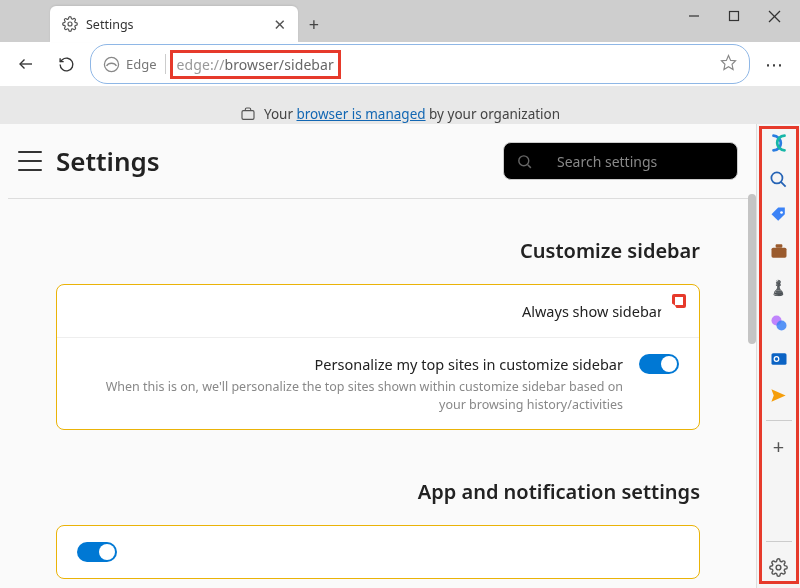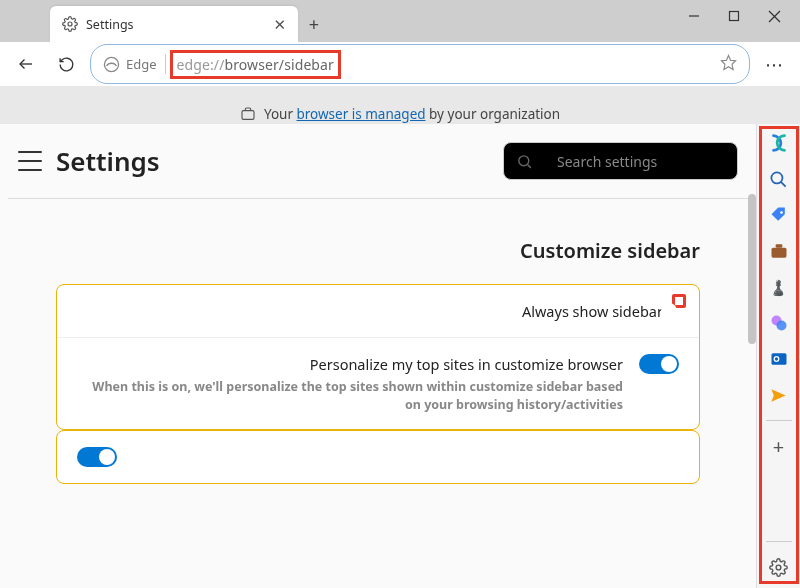--- a/index.html
+++ b/index.html
@@ -41,21 +41,21 @@
   .search-box svg { width: 17px; height: 17px; display:block; }
   .divider { height: 1px; background: #ddd; margin: 0 8px; }
 
   .section { padding: 0 56px; text-align: right; }
   .section-title { font-size: 20px; font-weight: 600; color: #222; margin-top: 38px; margin-bottom: 20px; }
   .card { background: #fff; border: 1px solid #eab308; border-radius: 8px; padding: 0; }
   .row { padding: 16px 20px; display: flex; align-items: flex-start; gap: 16px; border-top: 1px solid #eee; }
   .row:first-child { border-top: none; }
   .row-text { flex: 1; }
   .row-label { font-size: 14.5px; color: #222; }
-  .row-desc { font-size: 12.5px; color: #888; margin-top: 4px; line-height: 1.4; font-weight: bold; }
+  .row-desc { font-size: 12.5px; color: #888; margin-top: 4px; line-height: 1.4; }
   .toggle { width: 40px; height: 20px; border-radius: 10px; background: #0078d4; position: relative; flex-shrink: 0; margin-top: 0; }
   .toggle .knob { position: absolute; right: 2px; top: 2px; width: 16px; height: 16px; background: #fff; border-radius: 50%; }
   .toggle-highlight { border: 3px solid #e63a2b; padding: 4px; margin: -7px; border-radius: 2px; }
 
   .scrollbar-track { position: absolute; right: 0; top: 70px; width: 8px; height: 150px; background: #c4c4c4; border-radius: 4px; }
 
   .side-panel { width: 44px; background: #f5f5f5; border-left: 1px solid #ddd; display: flex; flex-direction: column; align-items: center; padding-top: 6px; gap: 10px; position: relative; }
   .side-highlight { position: absolute; top: 2px; left: 2px; right: 1px; bottom: 4px; border: 3px solid #e63a2b; pointer-events: none; }
   .side-icon { width: 26px; height: 26px; display: flex; align-items: center; justify-content: center; font-size: 18px; }
   .side-divider { width: 26px; height: 1px; background: #ccc; margin: 2px 0; }
@@ -173,29 +173,30 @@
           <div class="row">
             <div class="row-text">
               <div class="row-label">Always show sidebar</div>
             </div>
             <span class="toggle-highlight">
               <span class="toggle"><span class="knob"></span></span>
             </span>
           </div>
           <div class="row">
             <div class="row-text">
-              <div class="row-label">Personalize my top sites in customize browser</div>
+              <div class="row-label">Personalize my top sites in customize sidebar</div>
               <div class="row-desc">When this is on, we'll personalize the top sites shown within customize sidebar based on your browsing history/activities</div>
             </div>
             <span class="toggle">
                 <span class="knob"></span>
               </span>
           </div>
         </div>
 
+        <div class="section-title" style="margin-top:48px;">App and notification settings</div>
         <div class="card">
           <div class="row">
             <span class="toggle">
                 <span class="knob"></span>
               </span>
           </div>
         </div>
       </div>
 
       <div class="scrollbar-track"></div>

